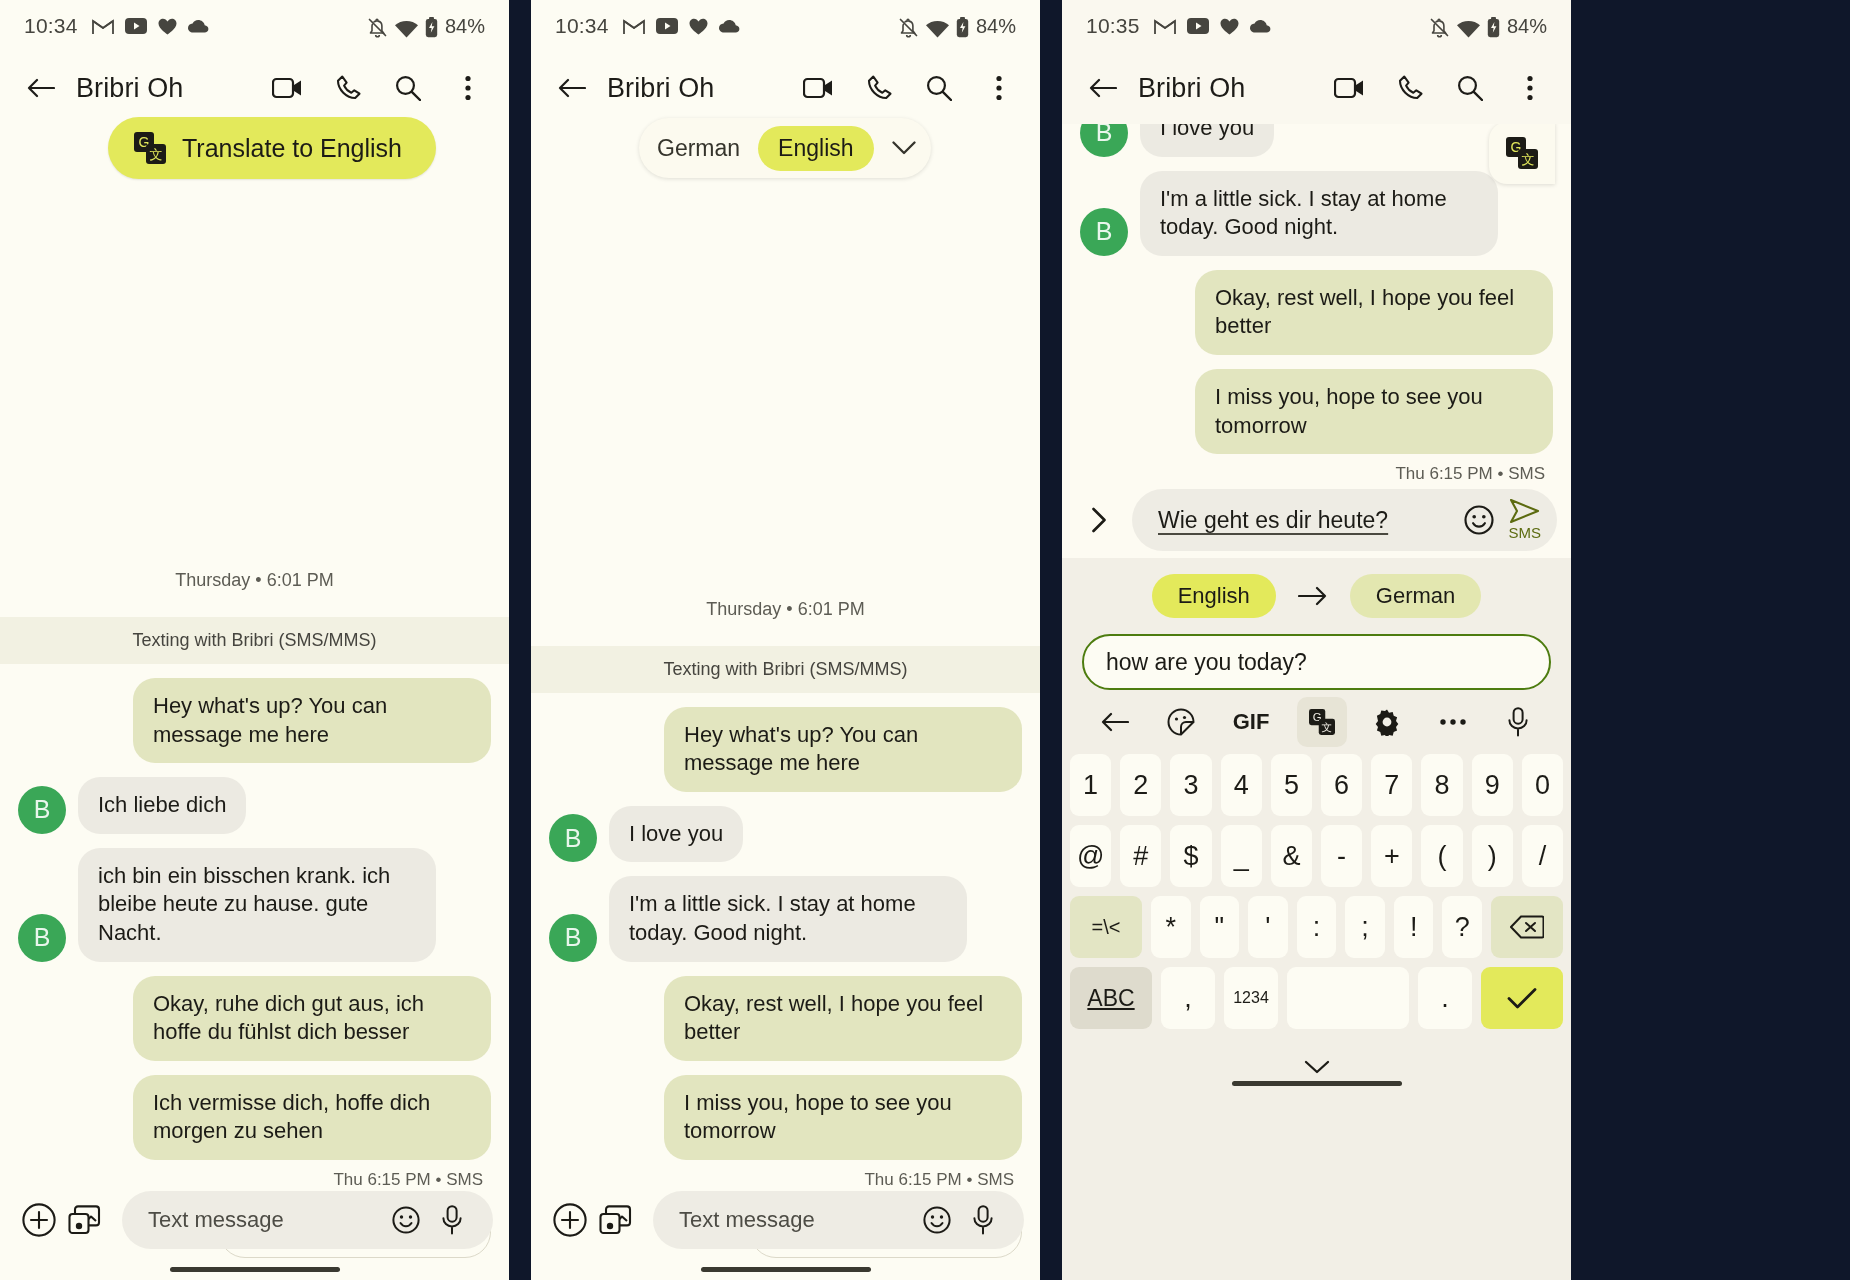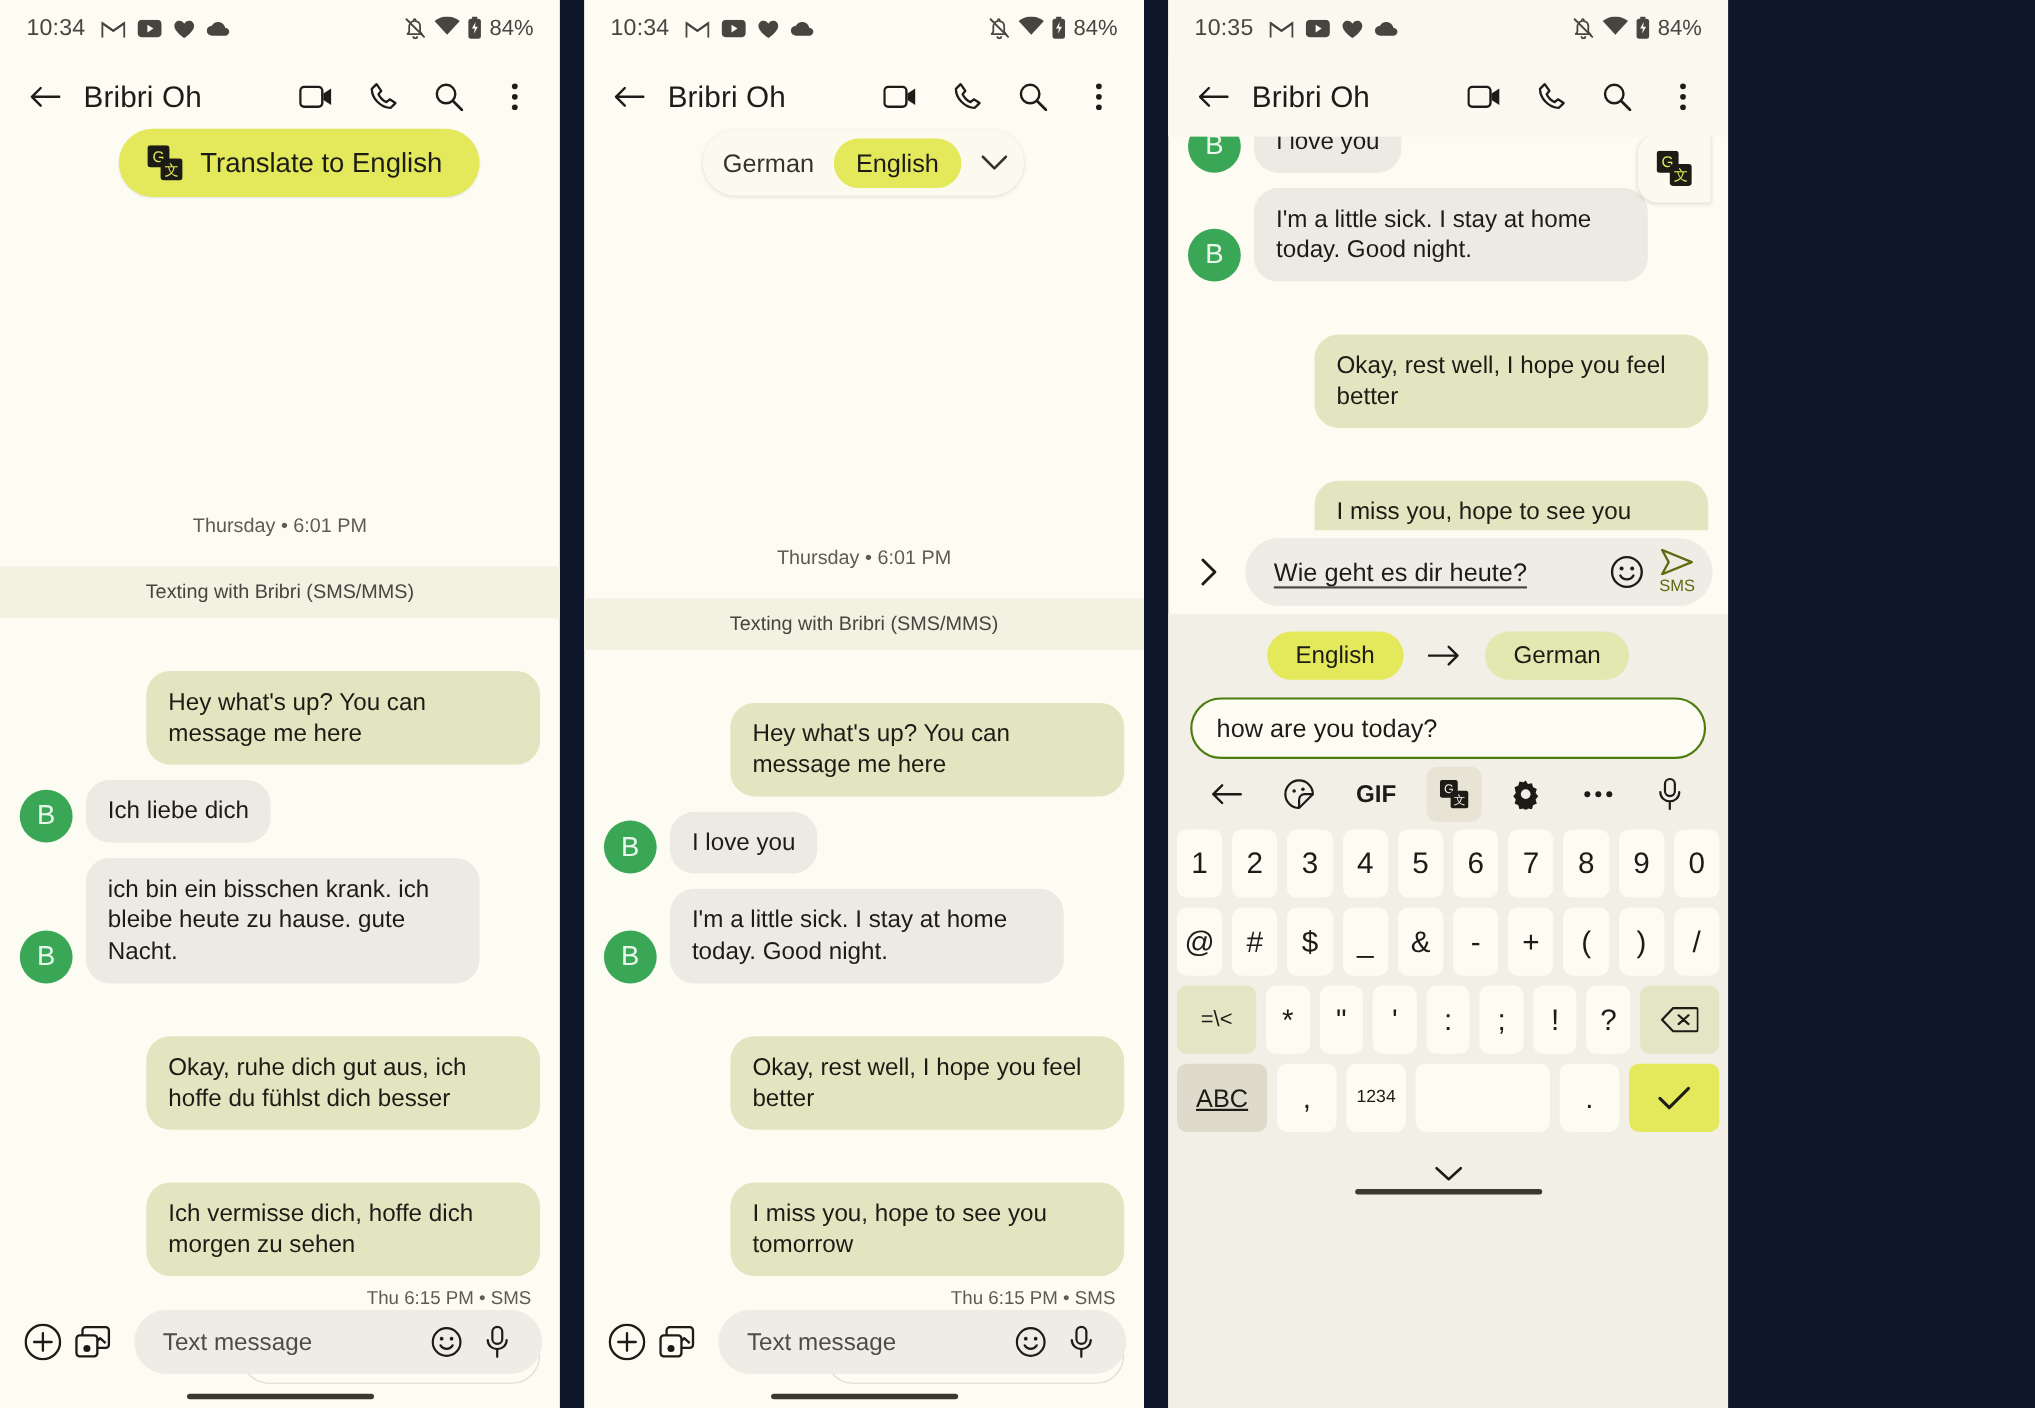--- a/index.html
+++ b/index.html
@@ -20,21 +20,21 @@
   .panel.p1 { margin-left: 0; }
   .panel.p3 { background:#fdfbf2; }
 
   
   .statusbar {
     height: 52px; display: flex; align-items: center;
     padding: 0 24px; position: relative; z-index: 6;
   }
   .sb-time { font-size: 21px; color: #46453f; letter-spacing: .2px; }
   .sb-icons { display: flex; align-items: center; gap: 11px; margin-left: 14px; }
-  .sb-right { margin-left: auto; display: flex; align-items: flex-start; gap: 7px; }
+  .sb-right { margin-left: auto; display: flex; align-items: flex-end; gap: 7px; }
   .sb-batt { font-size: 20px; color: #46453f; }
   svg { display: block; }
 
   
   .appbar {
     height: 72px; display: flex; align-items: center; gap: 0;
     padding: 0 18px; position: relative; z-index: 5;
   }
   .appbar .ic { width: 46px; height: 46px; display:flex; align-items:center; justify-content:center; }
   .title { font-size: 27px; color: #1d1c18; margin-left: 12px; letter-spacing: .1px; }
@@ -71,21 +71,21 @@
   .avatar {
     width:48px; height:48px; border-radius:50%; background:#3aa757;
     color:#e9f6ec; font-size:25px; display:flex; align-items:center;
     justify-content:center; flex:0 0 48px; margin-right: 12px;
   }
   .bub {
     border-radius: 22px; padding: 14px 20px; font-size: 22px;
     line-height: 1.3; color:#1c1b16; max-width: 358px;
   }
   .bub.in { background:#eceae2; }
-  .bub.out { background:#e2e5bf;margin-top:34px; }
+  .bub.out { background:#e2e5bf; }
   .stamp { text-align:right; font-size:17px; color:#5d5c54; padding: 10px 26px 0 0; }
 
   .attach-row { display:flex; justify-content:flex-end; padding: 16px 18px 0 0; }
   .attach-chip {
     border:1px solid #dcd9c9; border-radius:999px; height:52px;
     display:flex; align-items:center; gap:14px; padding: 0 24px;
     font-size:21px; color:#1c1b16; background:transparent;
   }
 
   

